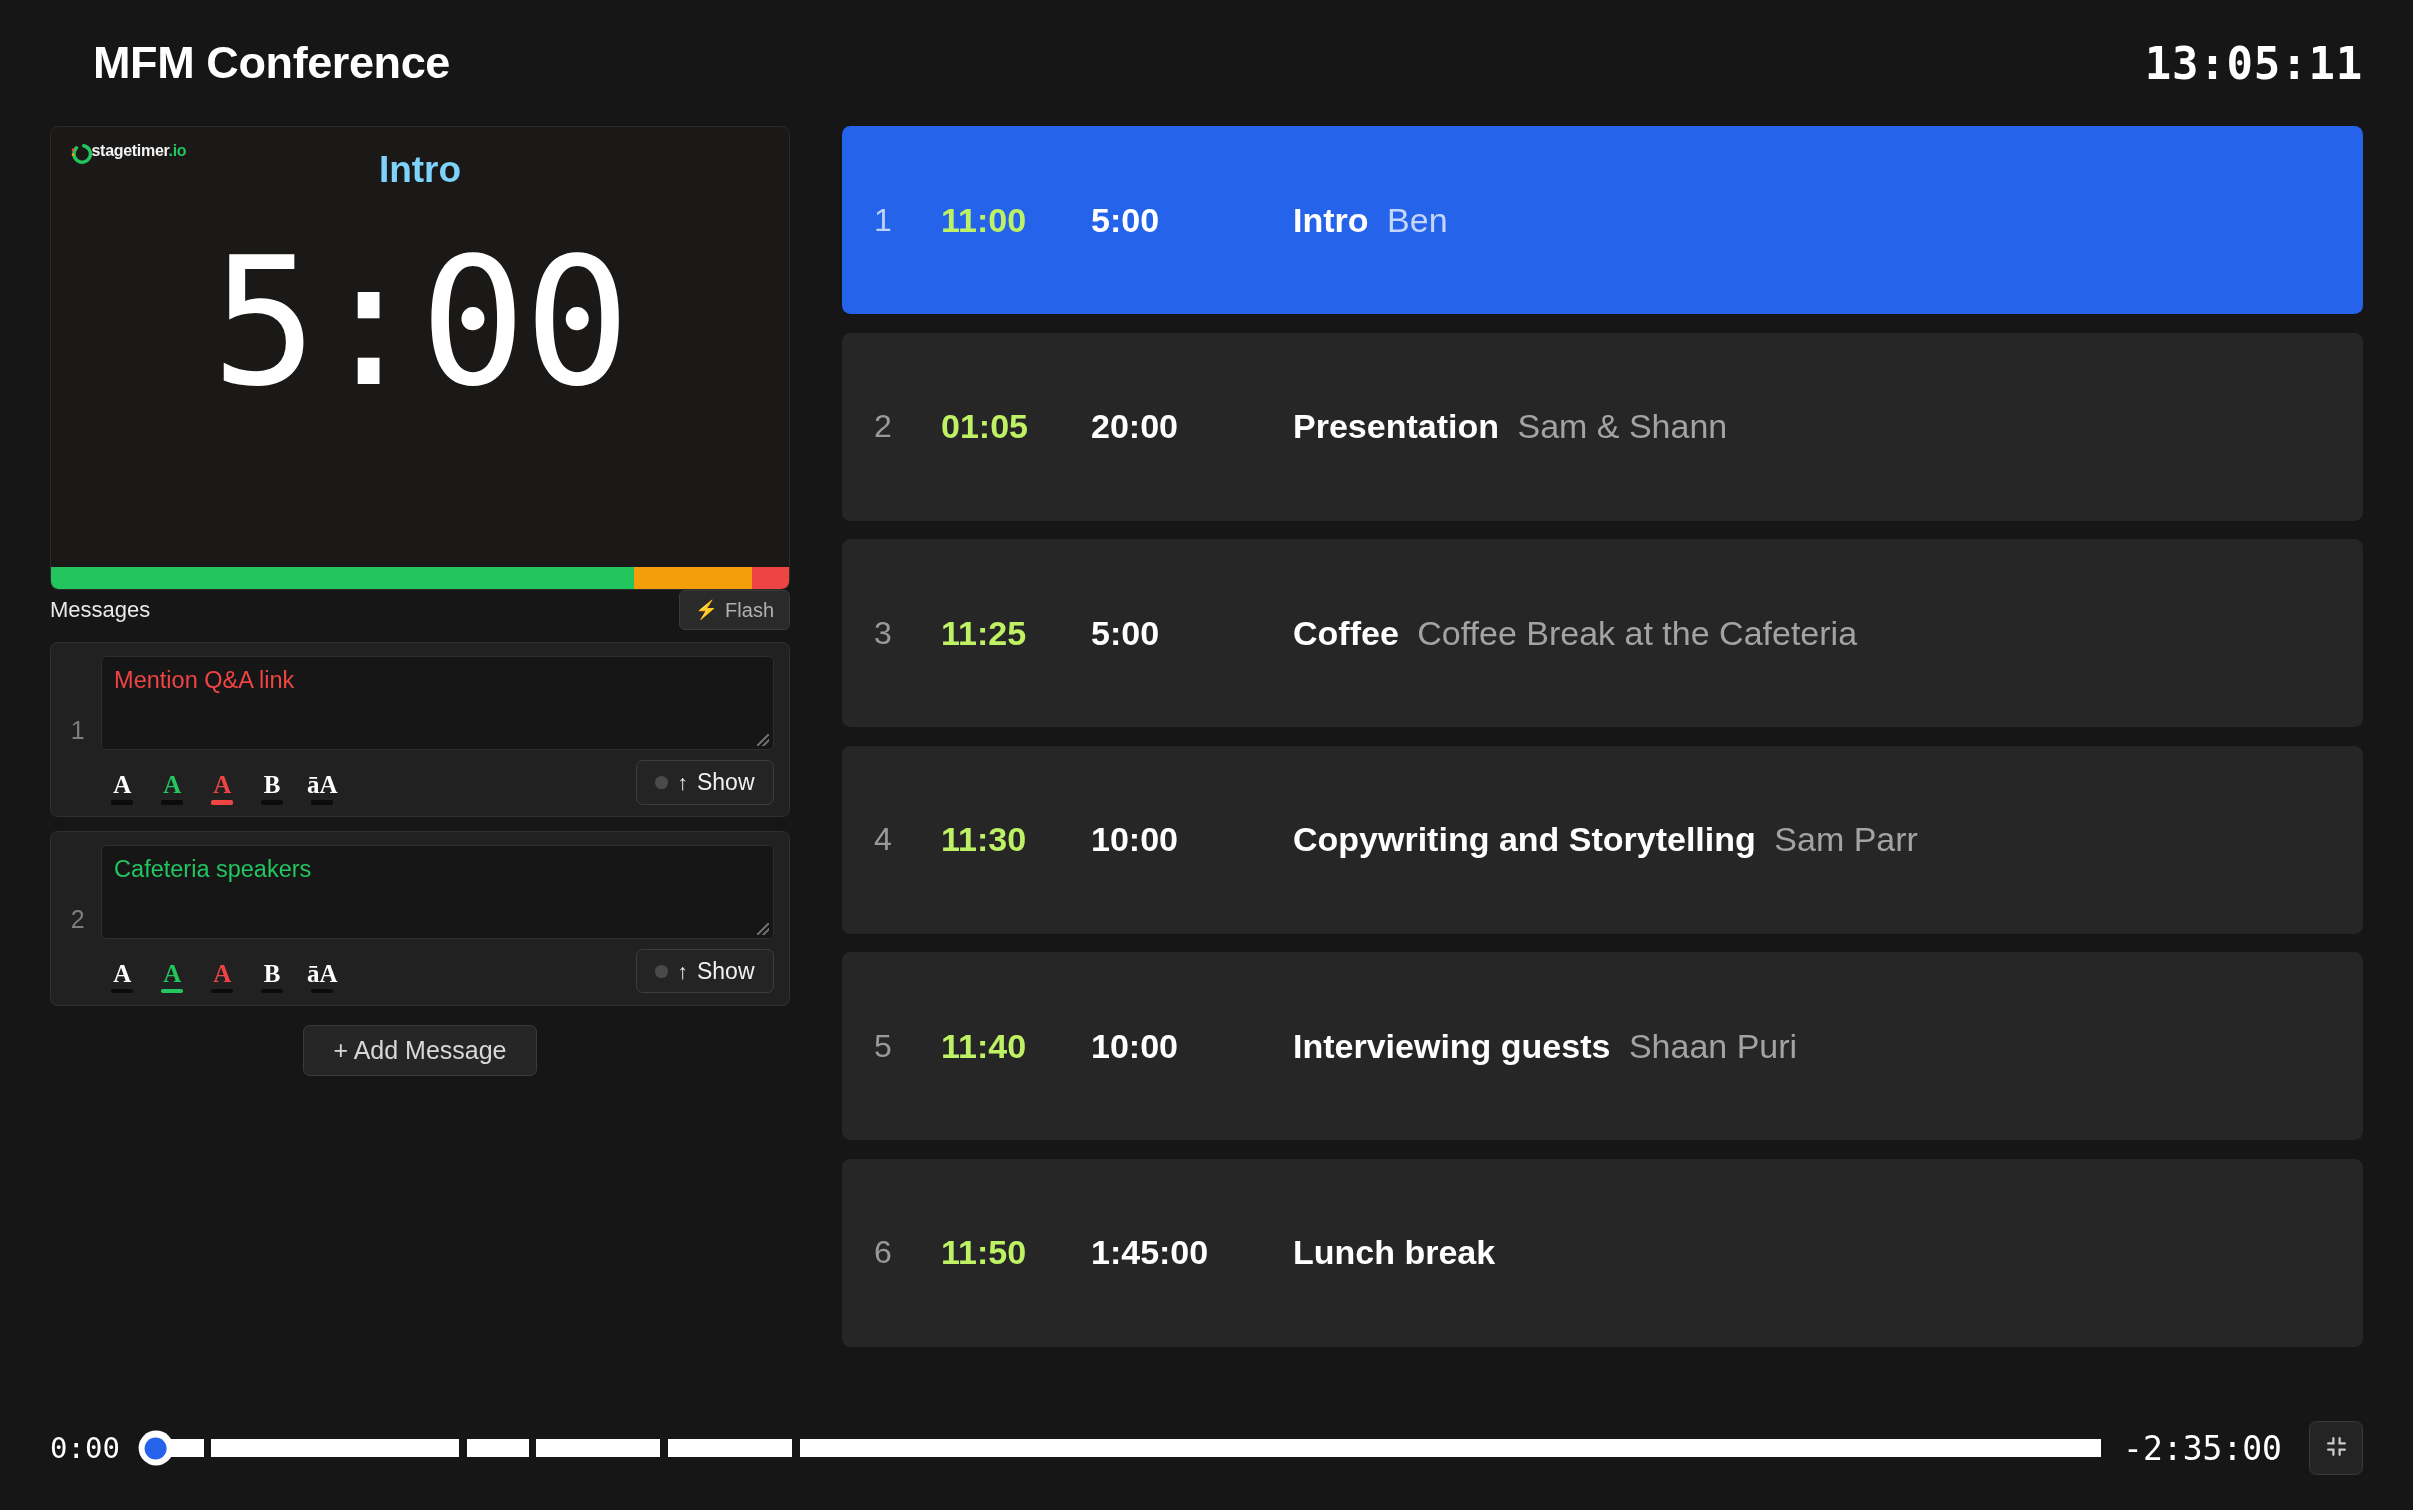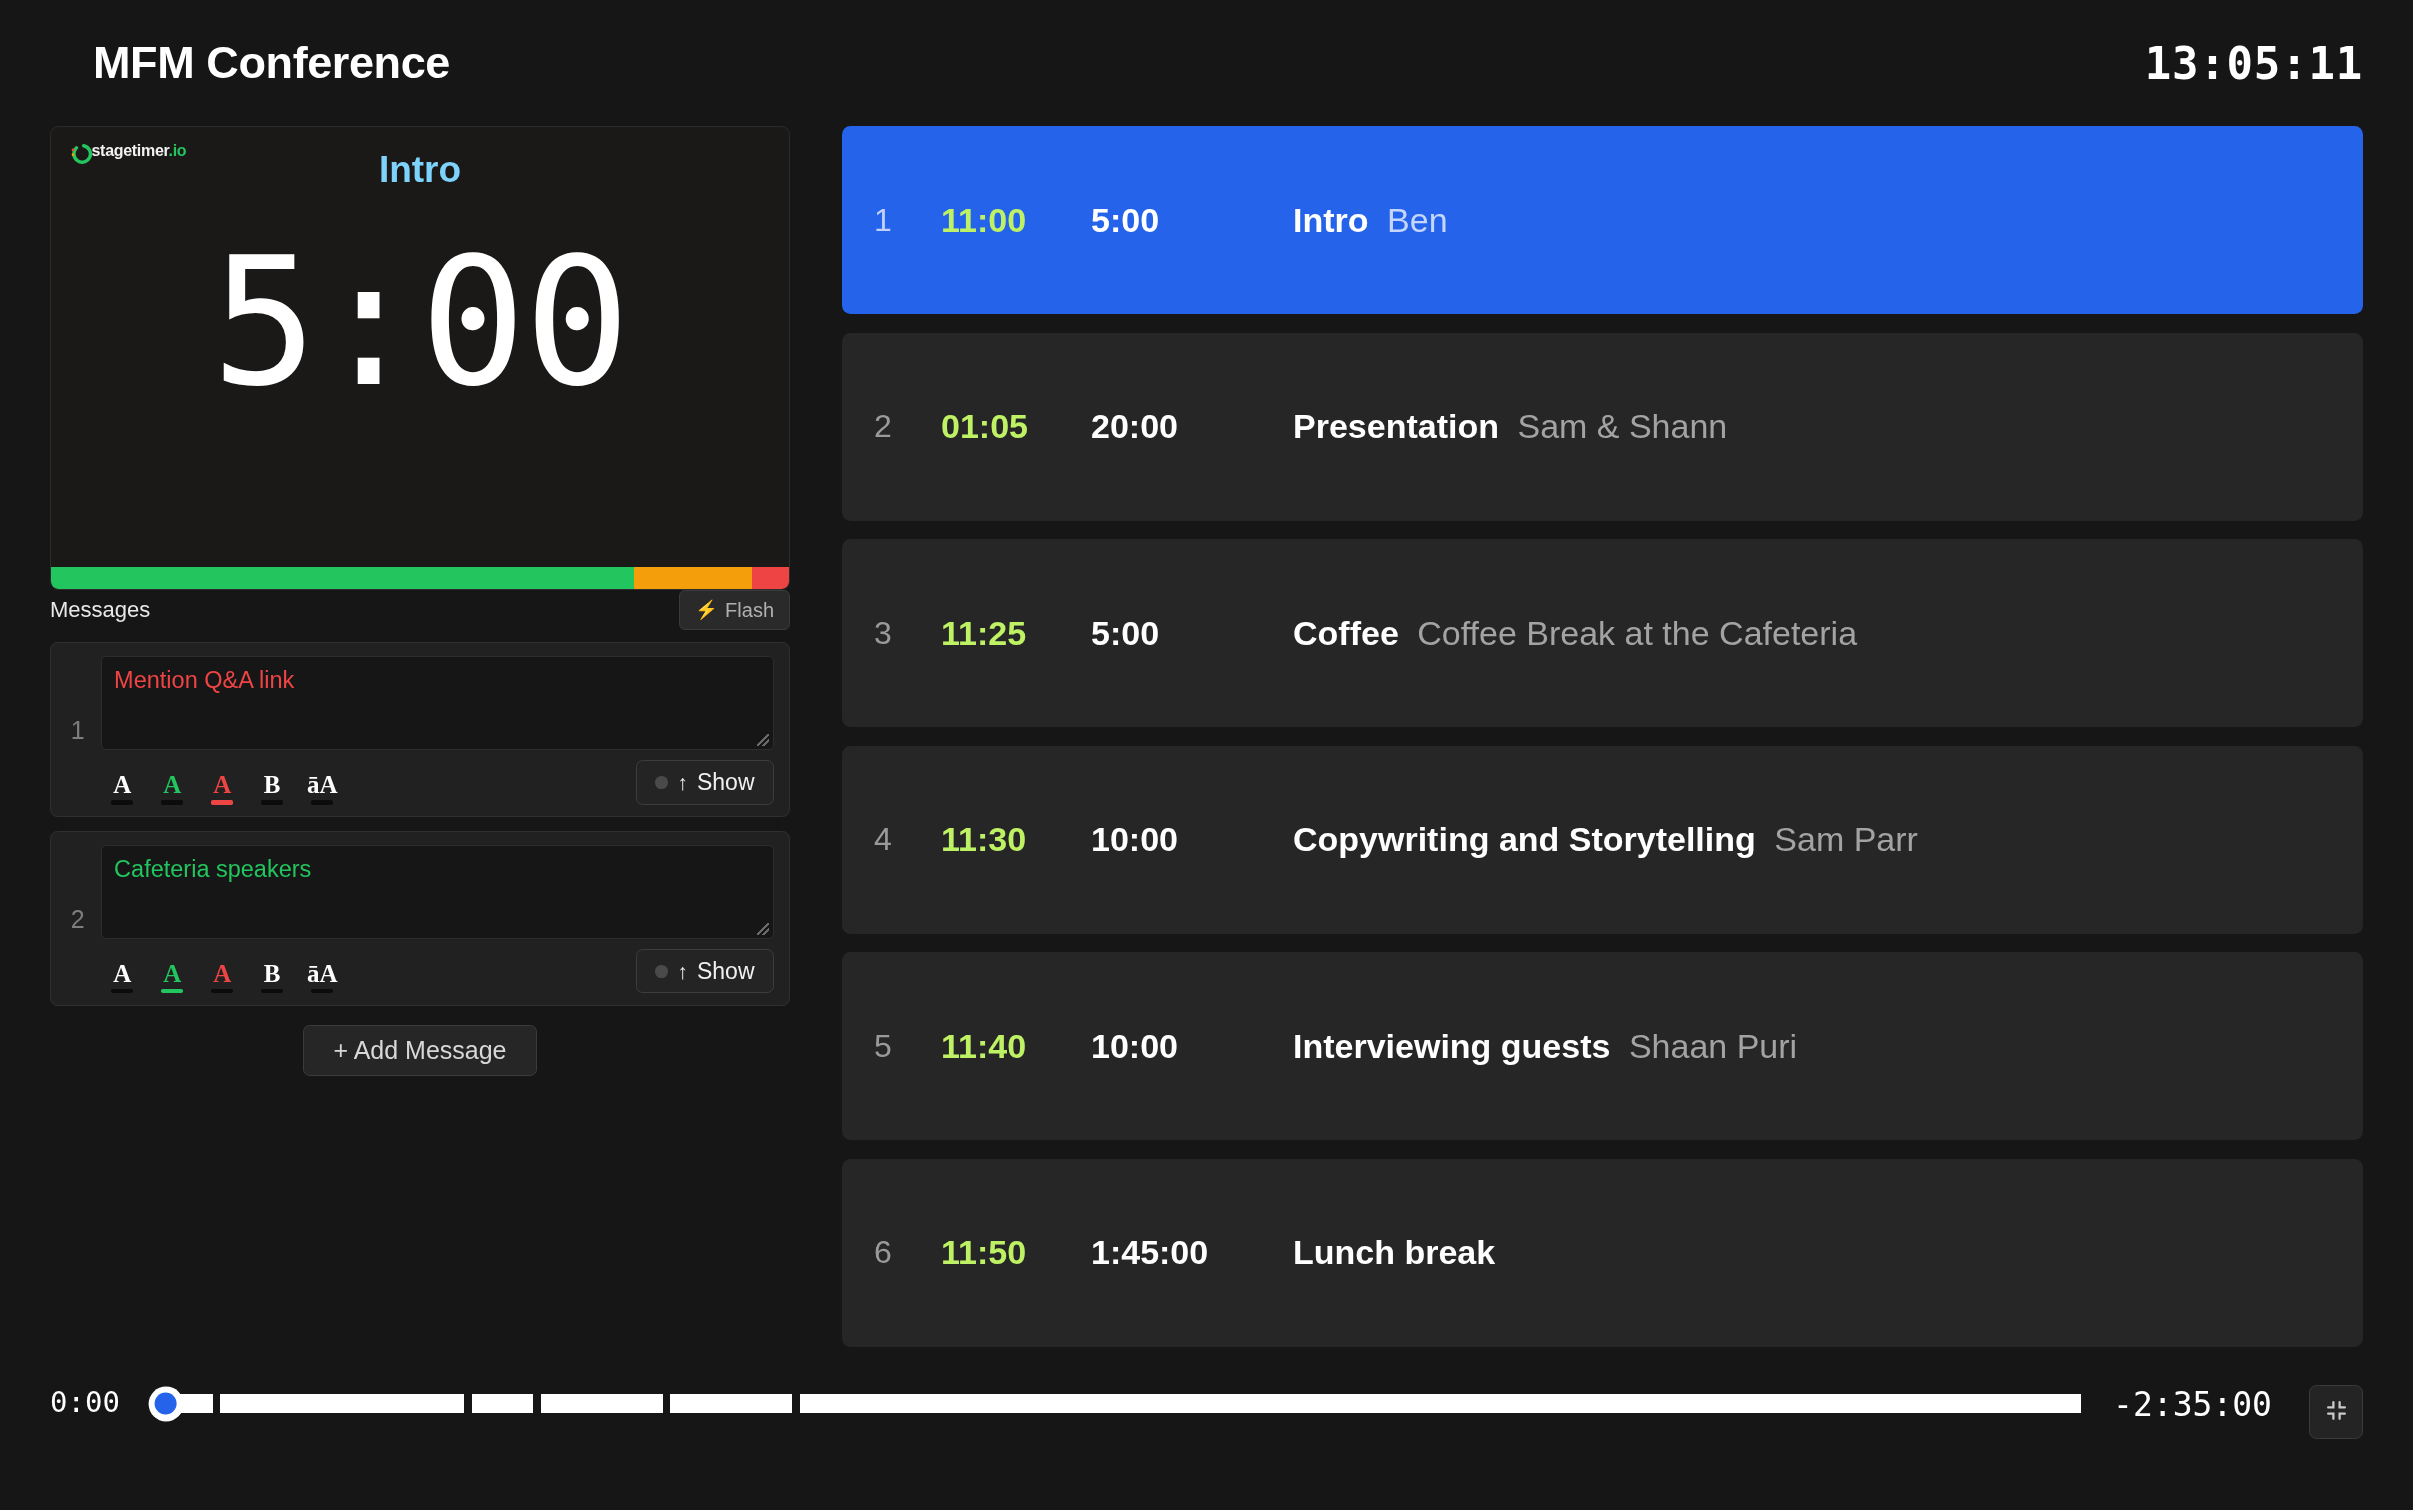--- a/index.html
+++ b/index.html
@@ -194,21 +194,21 @@
   }
   .cell-speaker {
     font-size: 34px; color: #a3a3a3; margin-left: 18.5px;
     white-space: nowrap;
   }
   .agenda-row.active .cell-speaker { color: #c5d6fc; }
 
   
   .footer {
     height: 126px; flex: 0 0 126px;
-    display: flex; gap: 32px;
+    display: flex; align-items: center; gap: 22px;
   }
   .t-left {
     font-family: "DejaVu Sans Mono", monospace;
     font-size: 29px; color: #ffffff; flex: 0 0 auto;
   }
   .track-wrap { flex: 1 1 auto; position: relative; height: 37px; display: flex; align-items: center; }
   .track { display: flex; gap: 7.6px; width: 100%; align-items: center; }
   .track-seg { height: 18.5px; background: #ffffff; }
   .playhead {
     position: absolute; left: 0; top: 50%;

